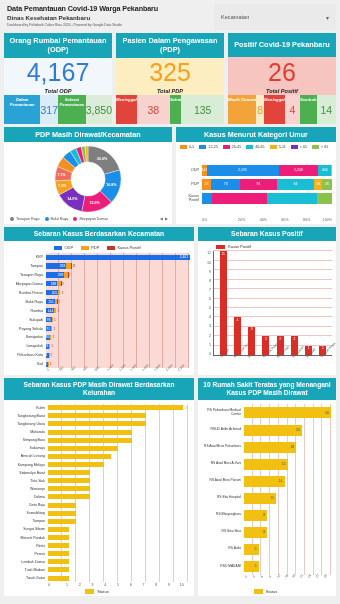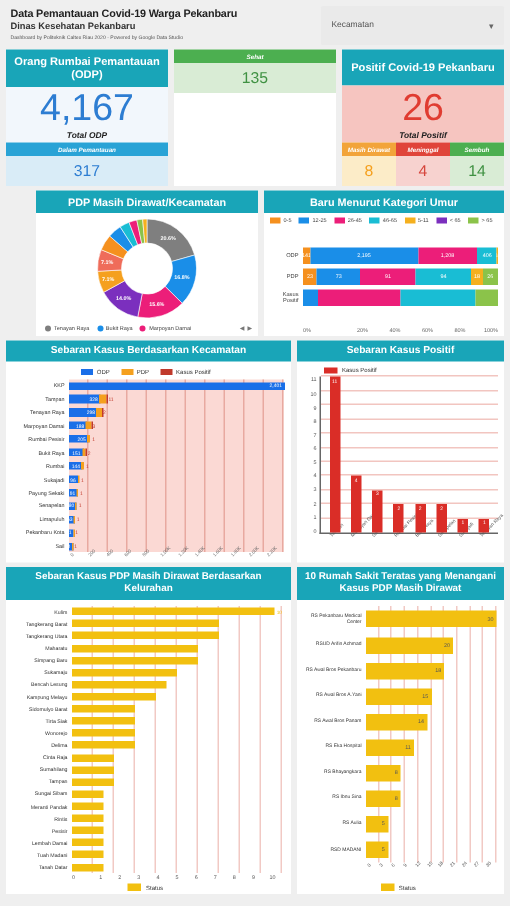--- a/index.html
+++ b/index.html
@@ -30,21 +30,21 @@
   .kpi-head {
     background: #19a5b8; color: #fff; font-size: 7.4px; font-weight: bold;
     text-align: center; padding: 3px 2px; line-height: 1.25; min-height: 24px;
     display: flex; align-items: center; justify-content: center;
   }
   .kpi-body { flex: 1; display: flex; flex-direction: column;
               align-items: center; justify-content: center; padding-top: 2px; }
   .kpi-big { font-size: 25px; line-height: 1; font-weight: 400; }
   .kpi-label { font-size: 5.6px; font-weight: bold; font-style: italic; color: #222; margin-top: 3px; }
   .kpi-sub { display: flex; height: 29px; }
-  .kpi-cell { flex: 1; display: flex; flex-direction: column; }
+  .kpi-cell { flex: 1; display: flex; flex-direction: row; }
   .kpi-cell-head {
     font-size: 4.2px; font-weight: bold; font-style: italic; color: #fff;
     text-align: center; padding: 2px 0 1.5px;
   }
   .kpi-cell-val { flex: 1; display: flex; align-items: center;
                   justify-content: center; font-size: 10.5px; }
 
   
   .odp .kpi-body { background: #f2f7fc; }
   .odp .kpi-big { color: #2d7dd2; }
@@ -56,21 +56,21 @@
   .pos .kpi-big { color: #e03c31; }
 
   
   .panel { background: #fff; display: flex; flex-direction: column; }
   .panel-head {
     background: #19a5b8; color: #fff; font-weight: bold;
     text-align: center; padding: 3px 4px; line-height: 1.25;
   }
 
   .row2 { display: flex; gap: 4px; margin-top: 3px; height: 97px; }
-  .row2 .panel:first-child { width: 148px; margin-left: 20px; }
+  .row2 .panel:first-child { width: 168px; }
   .row2 .panel:last-child  { flex: 1; }
   .row2 .panel-head { font-size: 7.2px; }
 
   
   .donut-wrap { flex: 1; display: flex; align-items: center;
                 justify-content: center; position: relative; }
   .donut { position: relative; width: 66px; height: 66px; }
   .donut svg { position: absolute; inset: 0; }
   .donut-lbl { position: absolute; font-size: 3.6px; color: #fff; font-weight: bold; }
   .legend-row {
@@ -209,24 +209,37 @@
         <div class="kpi-head">Orang Rumbai Pemantauan (ODP)</div>
         <div class="kpi-body">
           <div class="kpi-big">4,167</div>
           <div class="kpi-label">Total ODP</div>
         </div>
         <div class="kpi-sub">
           <div class="kpi-cell">
             <div class="kpi-cell-head" style="background: rgb(41, 163, 214);">Dalam Pemantauan</div>
             <div class="kpi-cell-val" style="background: rgb(217, 236, 247); color: rgb(45, 125, 210);">317</div>
           </div>
+          <div class="kpi-cell">
+            <div class="kpi-cell-head" style="background: rgb(76, 175, 80);">Selesai Pemantauan</div>
+            <div class="kpi-cell-val" style="background: rgb(220, 236, 216); color: rgb(63, 145, 66);">3,850</div>
+          </div>
         </div>
       </div>
       <div class="kpi pdp">
+        <div class="kpi-head">Pasien Dalam Pengawasan (PDP)</div>
+        <div class="kpi-body">
+          <div class="kpi-big">325</div>
+          <div class="kpi-label">Total PDP</div>
+        </div>
         <div class="kpi-sub">
+          <div class="kpi-cell">
+            <div class="kpi-cell-head" style="background: rgb(224, 68, 58);">Meninggal</div>
+            <div class="kpi-cell-val" style="background: rgb(247, 210, 207); color: rgb(214, 69, 60);">38</div>
+          </div>
           <div class="kpi-cell">
             <div class="kpi-cell-head" style="background: rgb(76, 175, 80);">Sehat</div>
             <div class="kpi-cell-val" style="background: rgb(217, 236, 213); color: rgb(63, 145, 66);">135</div>
           </div>
         </div>
       </div>
       <div class="kpi pos">
         <div class="kpi-head">Positif Covid-19 Pekanbaru</div>
         <div class="kpi-body">
           <div class="kpi-big">26</div>
@@ -291,21 +304,21 @@
             <span>Marpoyan Damai</span>
           </span>
           <span class="pager">
             <span>◀</span>
             <span>▶</span>
           </span>
         </div>
     </div>
 
     <div class="panel">
-      <div class="panel-head">Baru Menurut Kategori Umur</div>
+      <div class="panel-head">Kasus Menurut Kategori Umur</div>
       <div class="age-body">
         <div class="age-legend" id="age-legend">
             <span class="lg">
               <span class="sw" style="background: rgb(245, 144, 30);"></span>
               <span>0-5</span>
             </span>
             <span class="lg">
               <span class="sw" style="background: rgb(26, 142, 232);"></span>
               <span>12-25</span>
             </span>

